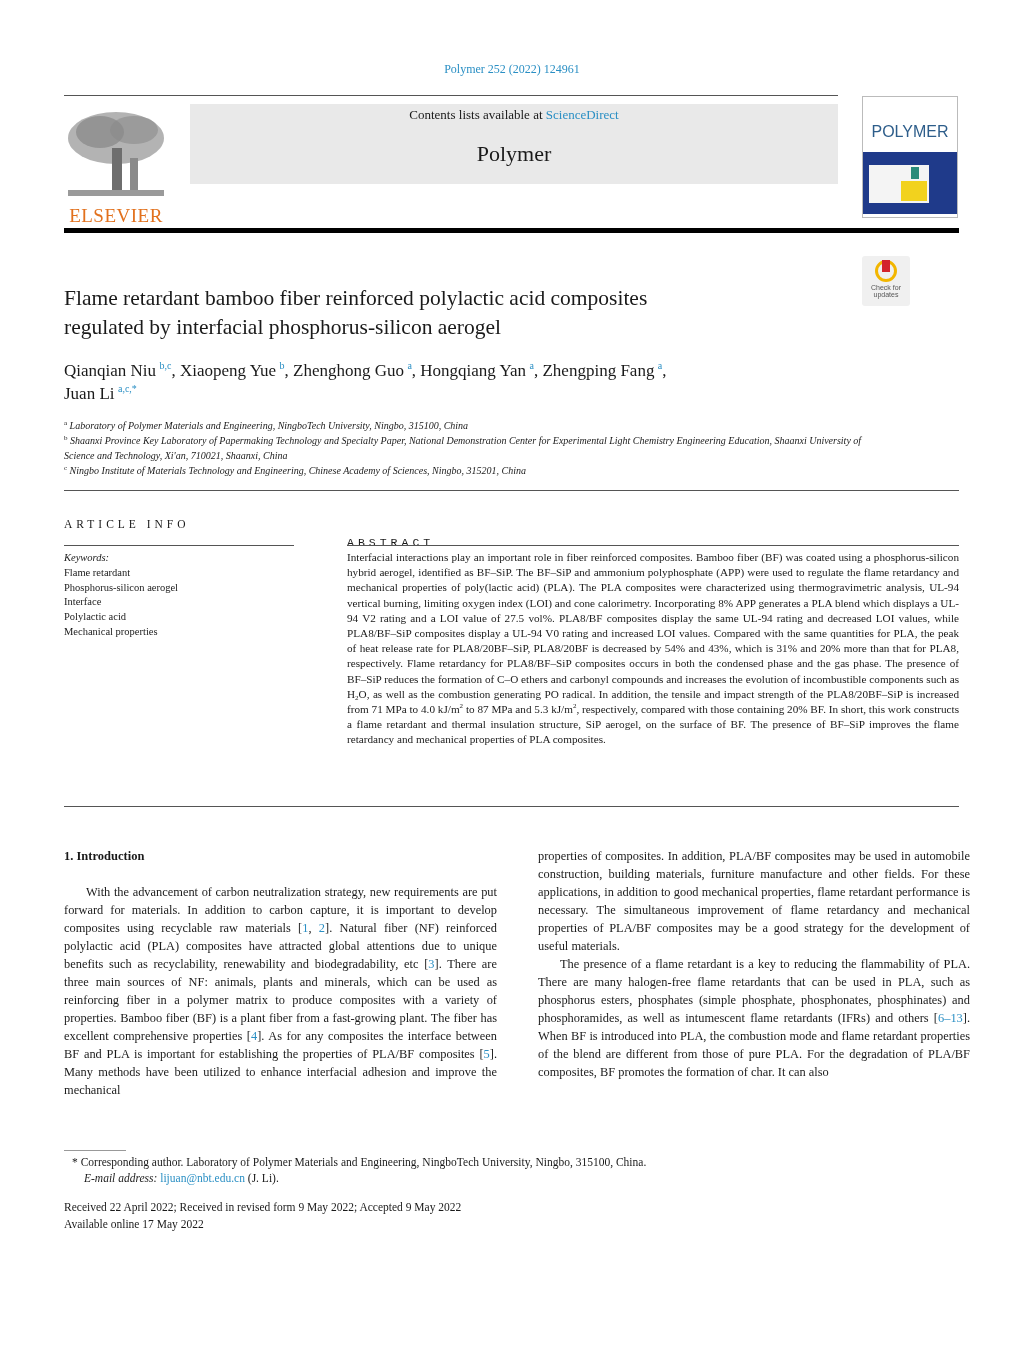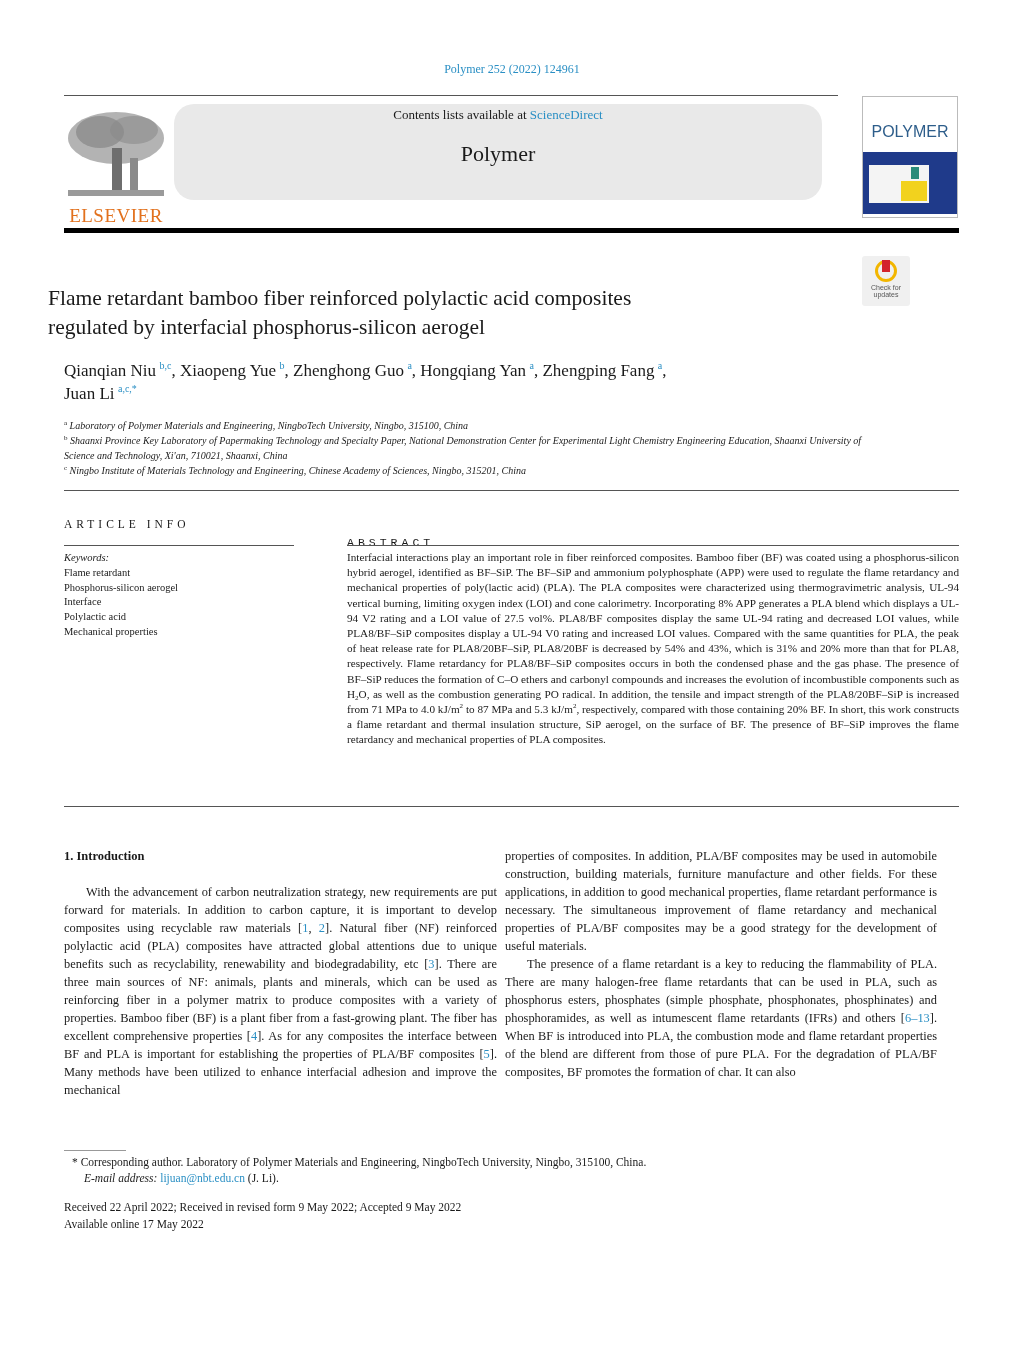--- a/index.html
+++ b/index.html
@@ -8,40 +8,40 @@
   a, .link { color: #2a8fc4; text-decoration: none; text-align: right; }
   .abs { position: absolute; }
 
   #running-head { top: 62px; left: 0; width: 1024px; text-align: center; font-size: 12px; color: #2a8fc4; }
   #head-rule { top: 95px; left: 64px; width: 774px; height: 1px; background: #555; }
 
   #elsevier-logo { top: 108px; left: 64px; width: 104px; height: 114px; }
   #elsevier-logo .tree { width: 104px; height: 92px; }
   #elsevier-logo .word { font-size: 19px; color: #e2711d; letter-spacing: 0.5px; text-align: center; line-height: 20px; margin-top: 2px; }
 
-  #masthead { top: 104px; left: 174px; width: 648px; height: 96px; background: #e9e9e9; text-align: center; border-radius: 20px; }
+  #masthead { top: 104px; left: 190px; width: 648px; height: 80px; background: #e9e9e9; text-align: center; }
   #masthead .contents { margin-top: 3px; font-size: 13px; }
   #masthead .journal { margin-top: 18px; font-size: 22px; }
   #masthead .homepage { position: absolute; left: 0; right: 0; bottom: 2px; font-size: 13px; font-family: "Liberation Sans", "DejaVu Sans", sans-serif; }
 
   #cover { top: 96px; left: 862px; width: 96px; height: 122px; border: 1px solid #bbb; box-sizing: border-box; background: #fff; overflow: hidden; }
   #cover .cover-title { position: absolute; top: 26px; left: 0; width: 94px; text-align: center; font-family: "Liberation Sans", "DejaVu Sans", sans-serif; font-size: 16px; color: #2d5d8a; }
   #cover .cover-band { position: absolute; top: 55px; left: 0; width: 94px; height: 62px; background: #1f3a8a; }
   #cover .cover-box { position: absolute; top: 68px; left: 6px; width: 60px; height: 38px; background: #f4f4f4; }
   #cover .cover-yellow { position: absolute; top: 84px; left: 38px; width: 26px; height: 20px; background: #f2d21e; }
   #cover .cover-teal { position: absolute; top: 70px; left: 48px; width: 8px; height: 12px; background: #2a8b7a; }
 
   #thick-rule { top: 228px; left: 64px; width: 895px; height: 5px; background: #000; }
 
   #crossmark { top: 256px; left: 862px; width: 48px; height: 50px; background: #f0f0f0; border-radius: 3px; text-align: center; }
   #crossmark .badge { width: 22px; height: 22px; margin: 4px auto 0; border-radius: 50%; border: 3px solid #f2b600; box-sizing: border-box; position: relative; }
   #crossmark .badge::after { content: ""; position: absolute; left: 4px; top: -3px; width: 8px; height: 12px; background: #d3242c; }
   #crossmark .txt { font-family: "Liberation Sans", "DejaVu Sans", sans-serif; font-size: 7px; line-height: 7px; color: #555; margin-top: 2px; }
 
-  #title { top: 284px; left: 48px; width: 760px; font-size: 21.5px; line-height: 29px; }
+  #title { top: 284px; left: 64px; width: 760px; font-size: 21.5px; line-height: 29px; }
   #authors { top: 359px; left: 64px; width: 800px; font-size: 17px; line-height: 23px; }
   #authors sup { font-size: 10px; color: #2a8fc4; vertical-align: 7px; line-height: 0; }
   #affiliations { top: 418px; left: 64px; width: 820px; font-size: 10px; line-height: 15px; font-style: italic; }
   #affiliations sup { font-size: 7px; font-style: normal; vertical-align: 4px; line-height: 0; }
   #aff-rule { top: 490px; left: 64px; width: 895px; height: 1px; background: #555; }
 
   .section-caps { font-size: 11.5px; letter-spacing: 4px; }
   #info-heading { top: 518px; left: 64px; }
   #info-rule { top: 545px; left: 64px; width: 230px; height: 1px; background: #555; }
   #keywords { top: 551px; left: 64px; width: 230px; font-size: 10.5px; line-height: 14.8px; }
@@ -52,21 +52,21 @@
   #abstract { top: 550px; left: 347px; width: 612px; font-size: 11.2px; line-height: 15.2px; text-align: justify; }
   #abstract sup { font-size: 7px; vertical-align: 5px; line-height: 0; }
   #abstract sub { font-size: 7px; vertical-align: -2px; line-height: 0; }
   #abstract-end-rule { top: 806px; left: 64px; width: 895px; height: 1px; background: #555; }
 
   #intro-heading { top: 849px; left: 64px; font-size: 12.5px; font-weight: bold; }
   .col { font-size: 12.4px; line-height: 18px; text-align: justify; }
   .col p { margin: 0; text-indent: 22px; }
   .col p.noindent { text-indent: 0; }
   #col-left { top: 883px; left: 64px; width: 433px; }
-  #col-right { top: 847px; left: 505px; width: 432px; }
+  #col-right { top: 847px; left: 538px; width: 432px; }
 
   #fn-rule { top: 1150px; left: 64px; width: 62px; height: 1px; background: #999; }
   #footnote { top: 1154px; left: 72px; width: 880px; font-size: 11.5px; line-height: 16px; }
   #footnote .em { font-style: italic; }
   #pubinfo { top: 1199px; left: 64px; width: 880px; font-size: 11.5px; line-height: 16.5px; }
 </style>
 </head>
 <body>
 
 <div id="running-head" class="abs">

